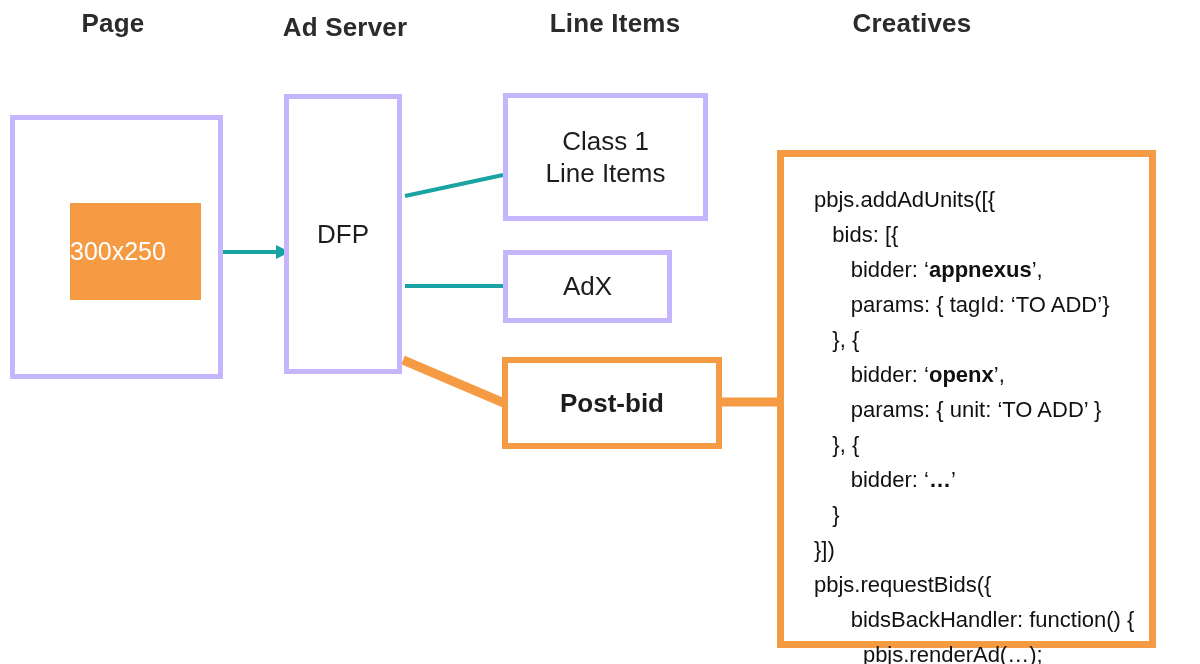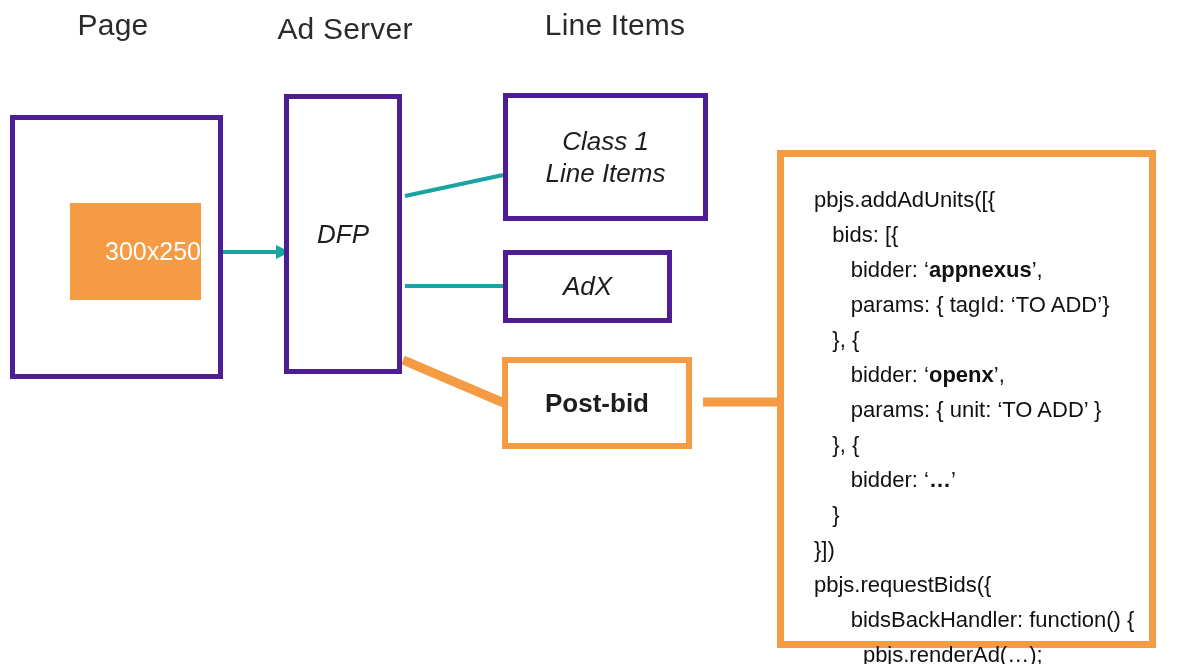--- a/index.html
+++ b/index.html
@@ -13,23 +13,23 @@
   #canvas {
     position: relative;
     width: 1200px;
     height: 664px;
     background: #ffffff;
     overflow: hidden;
   }
   
   .col-head {
     position: absolute;
-    font-size: 30px;
+    font-size: 26px;
     color: #2b2b2b;
-    font-weight: 400;
+    font-weight: 700;
     text-align: center;
     white-space: nowrap;
     transform: translateX(-50%);
     letter-spacing: 0.2px;
   }
   
   #connectors {
     position: absolute;
     left: 0;
     top: 0;
@@ -39,51 +39,51 @@
   
   .box {
     position: absolute;
     box-sizing: border-box;
     background: #ffffff;
     display: flex;
     align-items: center;
     justify-content: center;
     text-align: center;
   }
-  .box.teal   { border: 5px solid #4c1d95; font-style: italic; }
+  .box.teal   { border: 5px solid #c4b5fd; }
   .box.orange { border: 6px solid #F59B44; }
 
   .box-label {
     font-size: 26px;
     color: #1d1d1d;
     line-height: 1.25;
     white-space: pre-line;
   }
   .box-label.bold { font-weight: bold; }
 
   
   #page-box     { left: 10px;  top: 115px; width: 213px; height: 264px; }
   
   #ad-slot {
     position: absolute;
     left: 70px; top: 203px; width: 131px; height: 97px;
     background: #F59B44;
-    display: flex; align-items: center; justify-content: flex-end;
+    display: flex; align-items: center; justify-content: flex-start;
   }
   #ad-slot .ad-text {
     color: #ffffff;
     font-size: 25px;
     white-space: nowrap;
   }
   
   #dfp-box      { left: 284px; top: 94px;  width: 118px; height: 280px; }
   
   #class1-box   { left: 503px; top: 93px;  width: 205px; height: 128px; }
   #adx-box      { left: 503px; top: 250px; width: 169px; height: 73px; }
-  #postbid-box  { left: 502px; top: 357px; width: 190px; height: 92px; }
+  #postbid-box  { left: 502px; top: 357px; width: 220px; height: 92px; }
 
   
   #creatives-box {
     position: absolute;
     left: 777px; top: 150px;
     width: 379px; height: 498px;
     box-sizing: border-box;
     border: 7px solid #F59B44;
     background: #ffffff;
   }
@@ -100,20 +100,21 @@
   #code b { font-weight: bold; }
 </style>
 </head>
 <body>
 
 <div id="canvas">
 
   <div class="col-head" style="left:113px; top:8px;">Page</div>
   <div class="col-head" style="left:345px; top:12px;">Ad Server</div>
   <div class="col-head" style="left:615px; top:8px;">Line Items</div>
+  <div class="col-head" style="left:912px; top:8px;">Creatives</div>
 
   <svg id="connectors" viewBox="0 0 1200 664" xmlns="http://www.w3.org/2000/svg">
 
     <g>
       <line x1="200" y1="252" x2="281" y2="252" stroke="#1AA3A3" stroke-width="4"></line>
       <polygon points="290,252 276,245 276,259" fill="#1AA3A3"></polygon>
     </g>
 
     <line x1="405" y1="196" x2="503" y2="175" stroke="#1AA3A3" stroke-width="4"></line>
 

